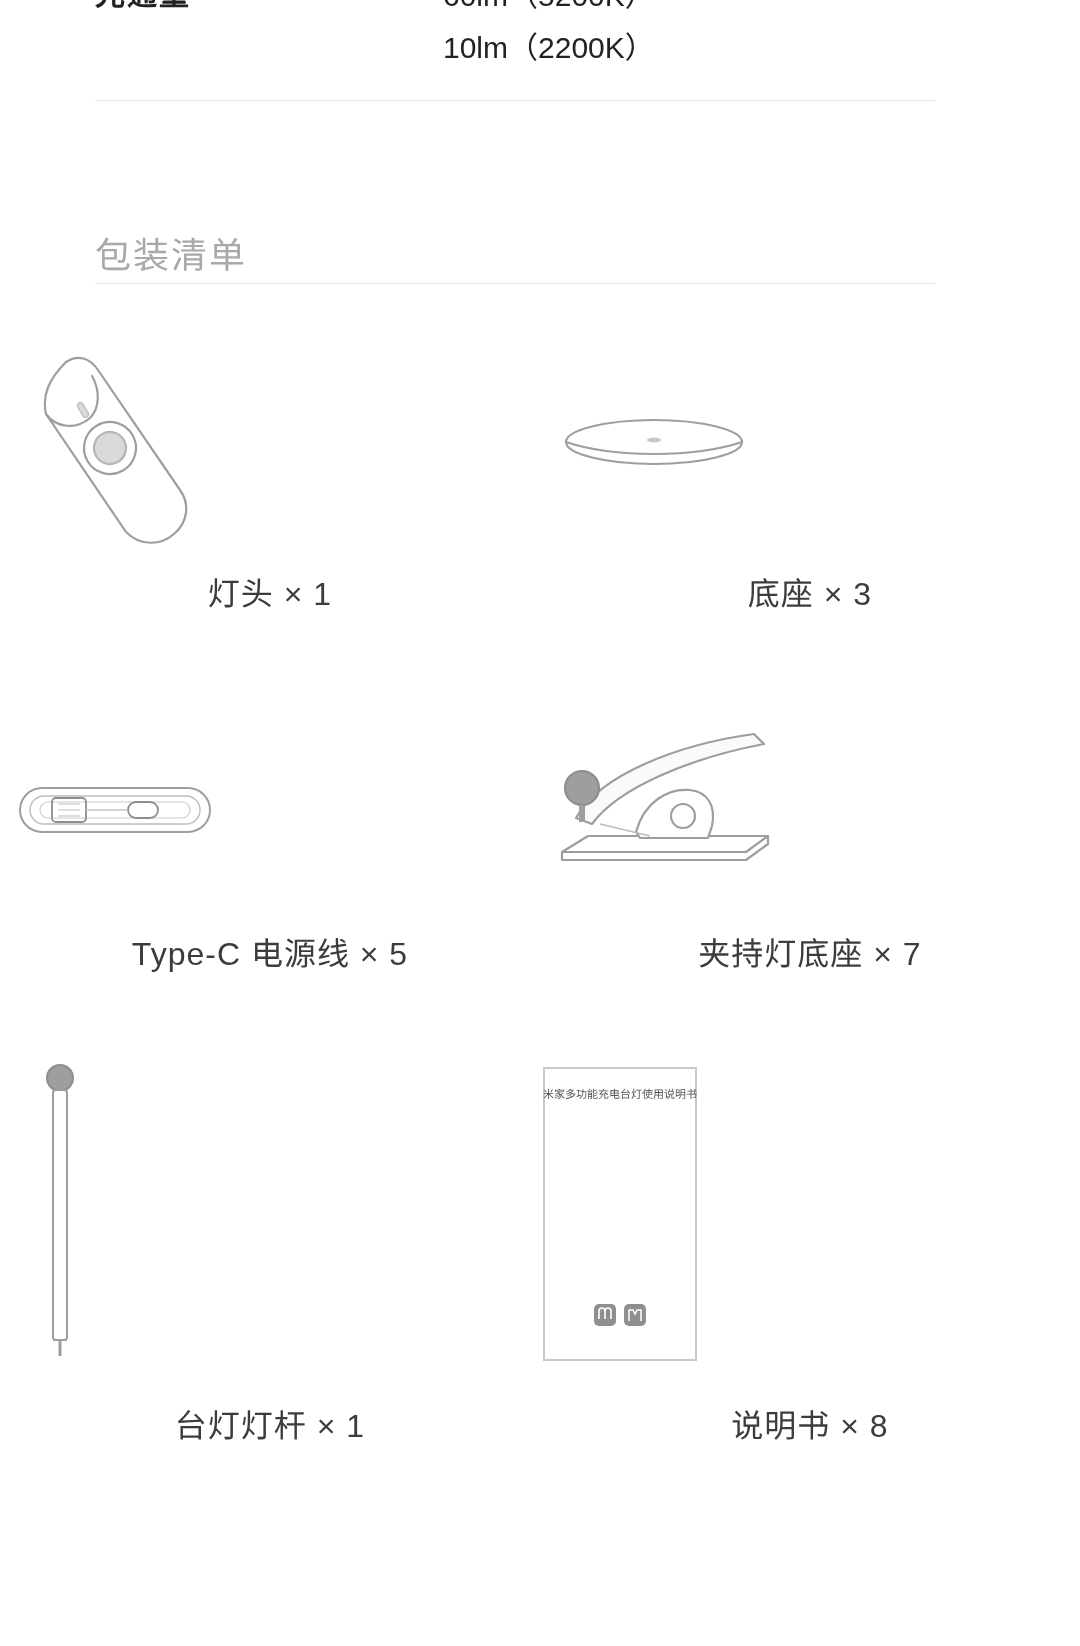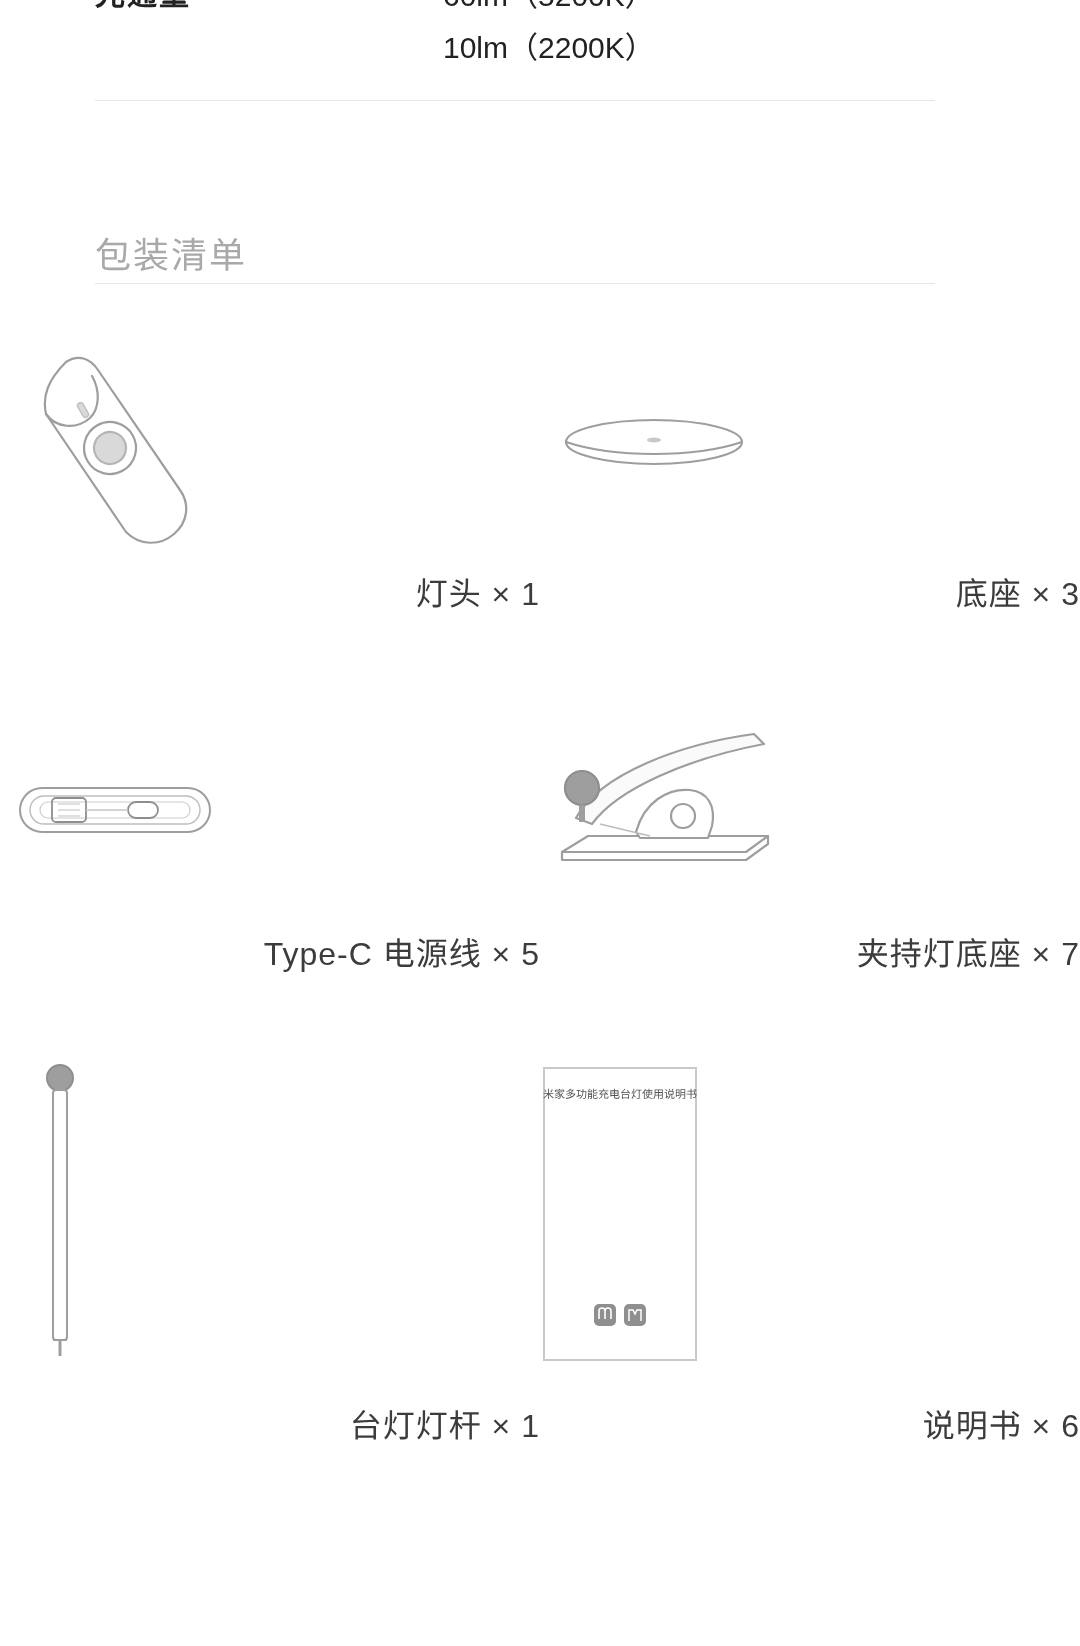--- a/index.html
+++ b/index.html
@@ -87,21 +87,21 @@
     display: flex;
     align-items: center;
     justify-content: flex-start;
   }
   .cell.tall .art { height: 330px; }
   .caption {
     position: absolute;
     left: 0;
     right: 0;
     top: 238px;
-    text-align: right;
+    text-align: center;
     font-size: 32px;
     color: #3c3c3c;
     letter-spacing: 1px;
   }
   .cell.tall .caption { top: 350px; }
 
   
   .manual-title {
     font-size: 11px;
     fill: #555;
@@ -215,16 +215,16 @@
           <text class="manual-title" x="80" y="38" text-anchor="middle" font-family="Liberation Sans, DejaVu Sans, sans-serif" font-size="11.5" fill="#666">米家多功能充电台灯使用说明书</text>
 
           <rect x="54" y="244" width="22" height="22" rx="5" fill="#8f8f8f"></rect>
           <path d="M59 259 v-8 a3 3 0 0 1 6 0 v8 M65 251 a3 3 0 0 1 6 0 v8" fill="none" stroke="#ffffff" stroke-width="1.6"></path>
 
           <rect x="84" y="244" width="22" height="22" rx="5" fill="#8f8f8f"></rect>
           <path d="M89 261 v-11 h4 l2 4 l2 -4 h4 v11 M89 255 h0" fill="none" stroke="#ffffff" stroke-width="1.5"></path>
         </g>
       </svg>
     </div>
-    <div class="caption">说明书 × 6</div>
+    <div class="caption">说明书 × 8</div>
   </div>
 
 </div>
 
 </body></html>

